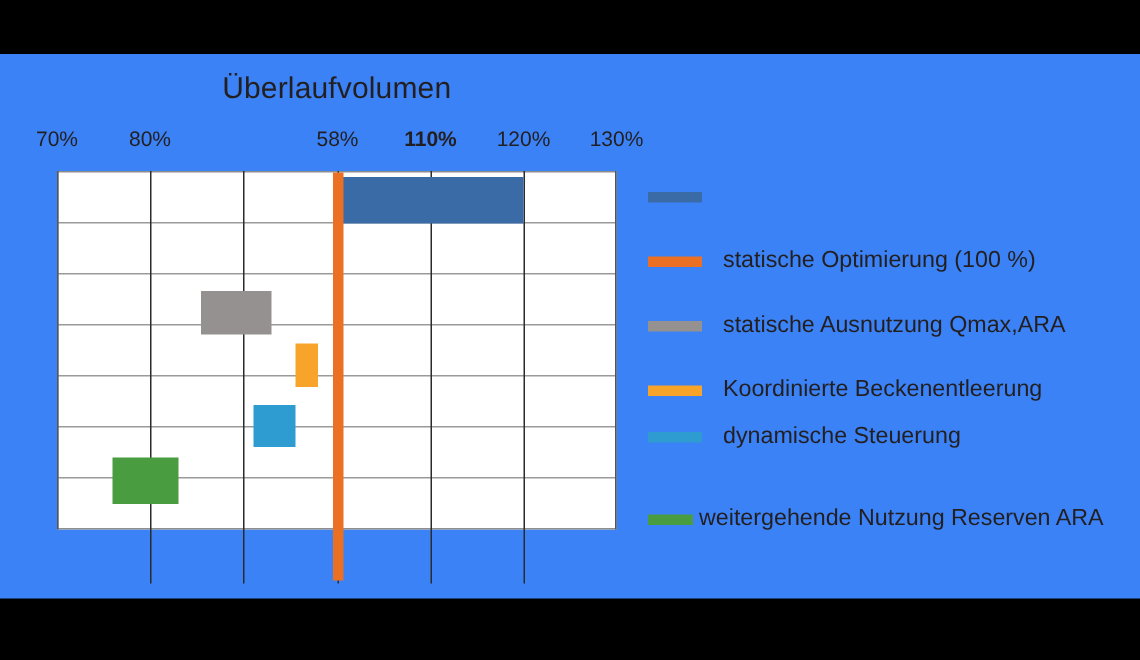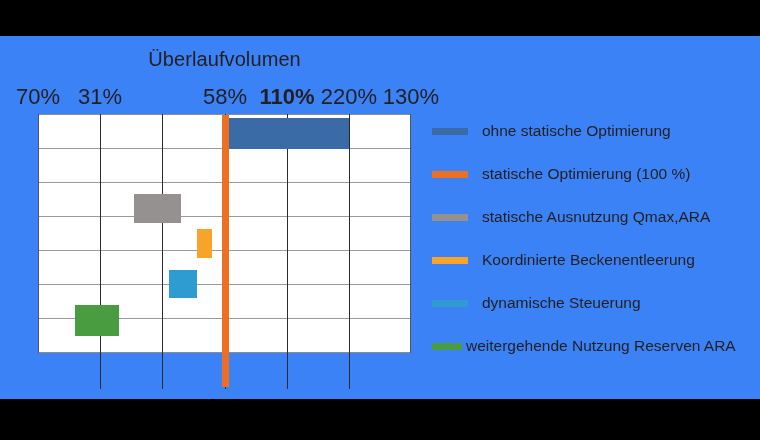--- a/index.html
+++ b/index.html
@@ -55,21 +55,21 @@
   #x-axis-labels {
     position: absolute;
     left: 0;
     top: 48px;
     width: 760px;
     height: 22px;
   }
   .x-tick-label {
     position: absolute;
     top: 0;
-    font-size: 22px;
+    font-size: 14px;
     color: #231f20;
     text-align: center;
     width: 64px;
     margin-left: -32px;
     white-space: nowrap;
   }
 
   
   #plot-area {
     position: absolute;
@@ -151,25 +151,25 @@
 <div id="stage">
 
   <div class="letterbox" id="letterbox-top"></div>
 
   <div id="canvas">
 
     <div id="chart-title">Überlaufvolumen</div>
 
     <div id="x-axis-labels">
       <span class="x-tick-label" style="left:38px;">70%</span>
-      <span class="x-tick-label" style="left:100px;">31%</span>
+      <span class="x-tick-label" style="left:100px;">80%</span>
       <span class="x-tick-label" style="left:162px;margin-top:42px;">90%</span>
       <span class="x-tick-label" style="left:225px;">58%</span>
       <span class="x-tick-label" style="left:287px;font-weight:bold;">110%</span>
-      <span class="x-tick-label" style="left:349px;">220%</span>
+      <span class="x-tick-label" style="left:349px;">120%</span>
       <span class="x-tick-label" style="left:411px;">130%</span>
     </div>
 
     <div id="plot-area">
 
       <div id="plot-border"></div>
 
       <div class="hgrid" style="top:34px;"></div>
       <div class="hgrid" style="top:68px;"></div>
       <div class="hgrid" style="top:102px;"></div>
@@ -196,39 +196,38 @@
       <div class="bar" id="bar-weitergehende-nutzung" style="left:37.3px; top:191px; width:43.5px; height:31px;"></div>
 
       <div class="bar" id="bar-statische-optimierung" style="left:183.5px; top:1px; width:7px; height:272px;"></div>
 
     </div>
 
     <div id="legend">
 
       <div class="legend-item" style="top:4px;">
         <span class="legend-swatch" style="background:#3a6ba7;"></span>
-        <span class="legend-label">ohne statische Optimierung</span>
       </div>
 
       <div class="legend-item" style="top:47px;">
         <span class="legend-swatch" style="background:#ec7024;"></span>
         <span class="legend-label">statische Optimierung (100 %)</span>
       </div>
 
       <div class="legend-item" style="top:90px;text-align:center;">
         <span class="legend-swatch" style="background:#949190;"></span>
         <span class="legend-label">statische Ausnutzung Qmax,ARA</span>
       </div>
 
       <div class="legend-item" style="top:133px;">
         <span class="legend-swatch" style="background:#f8a42b;"></span>
         <span class="legend-label">Koordinierte Beckenentleerung</span>
       </div>
 
-      <div class="legend-item" style="top:176px;">
+      <div class="legend-item" style="top:164px;">
         <span class="legend-swatch" style="background:#2e9bd1;"></span>
         <span class="legend-label">dynamische Steuerung</span>
       </div>
 
       <div class="legend-item" style="top:219px;justify-content:center;">
         <span class="legend-swatch" style="background:#4a9c41; width:30px; margin-right:4px;"></span>
         <span class="legend-label">weitergehende Nutzung Reserven ARA</span>
       </div>
 
     </div>

